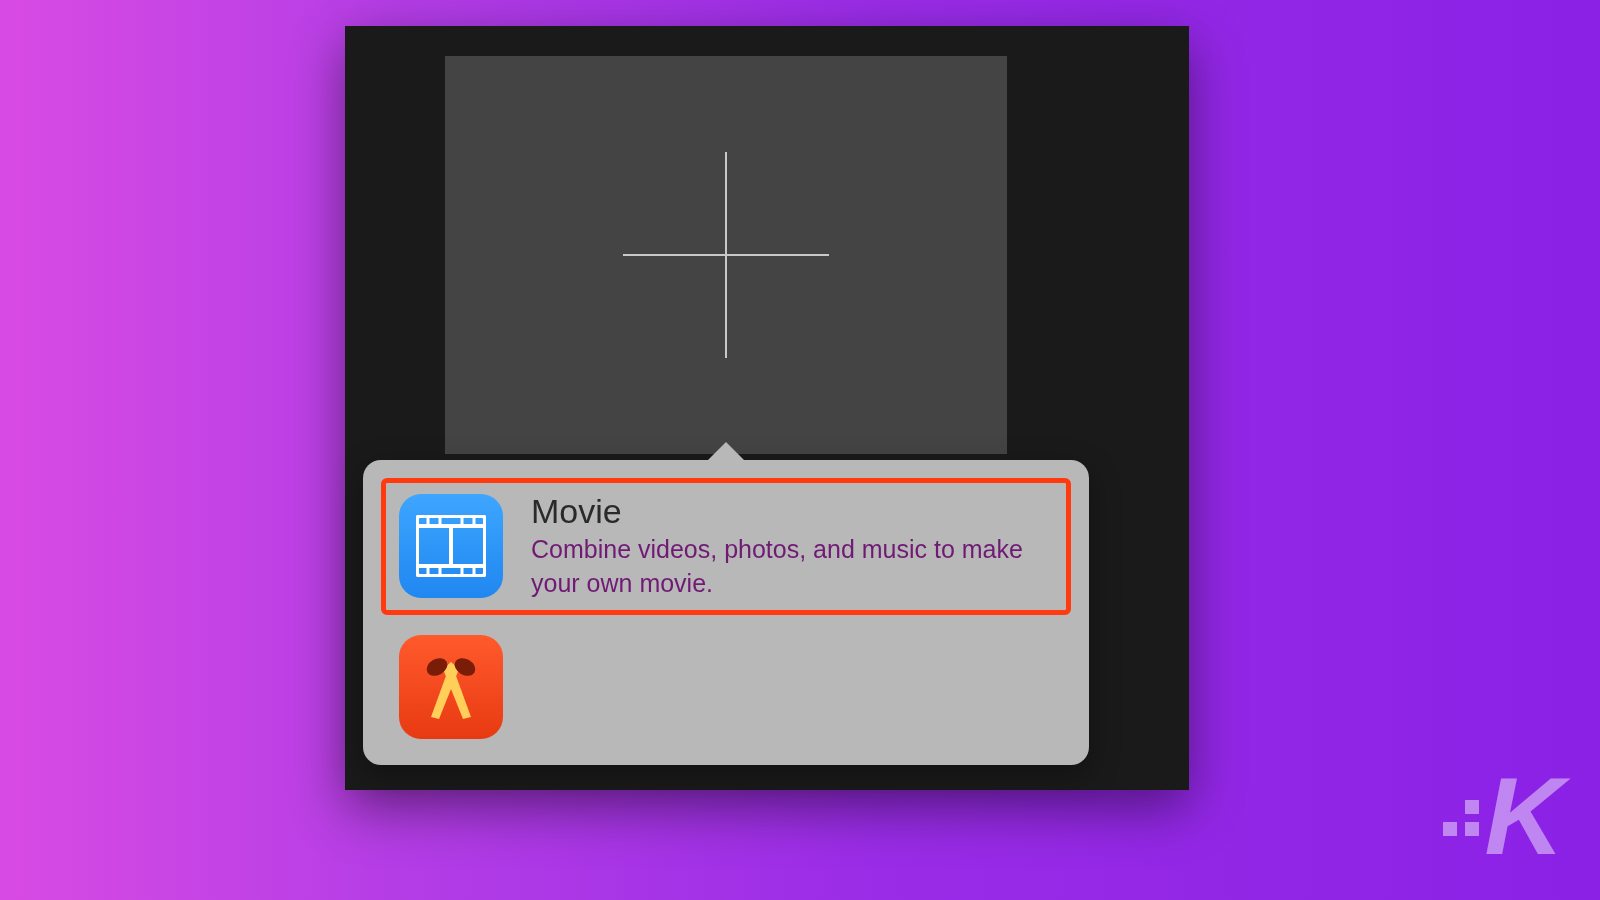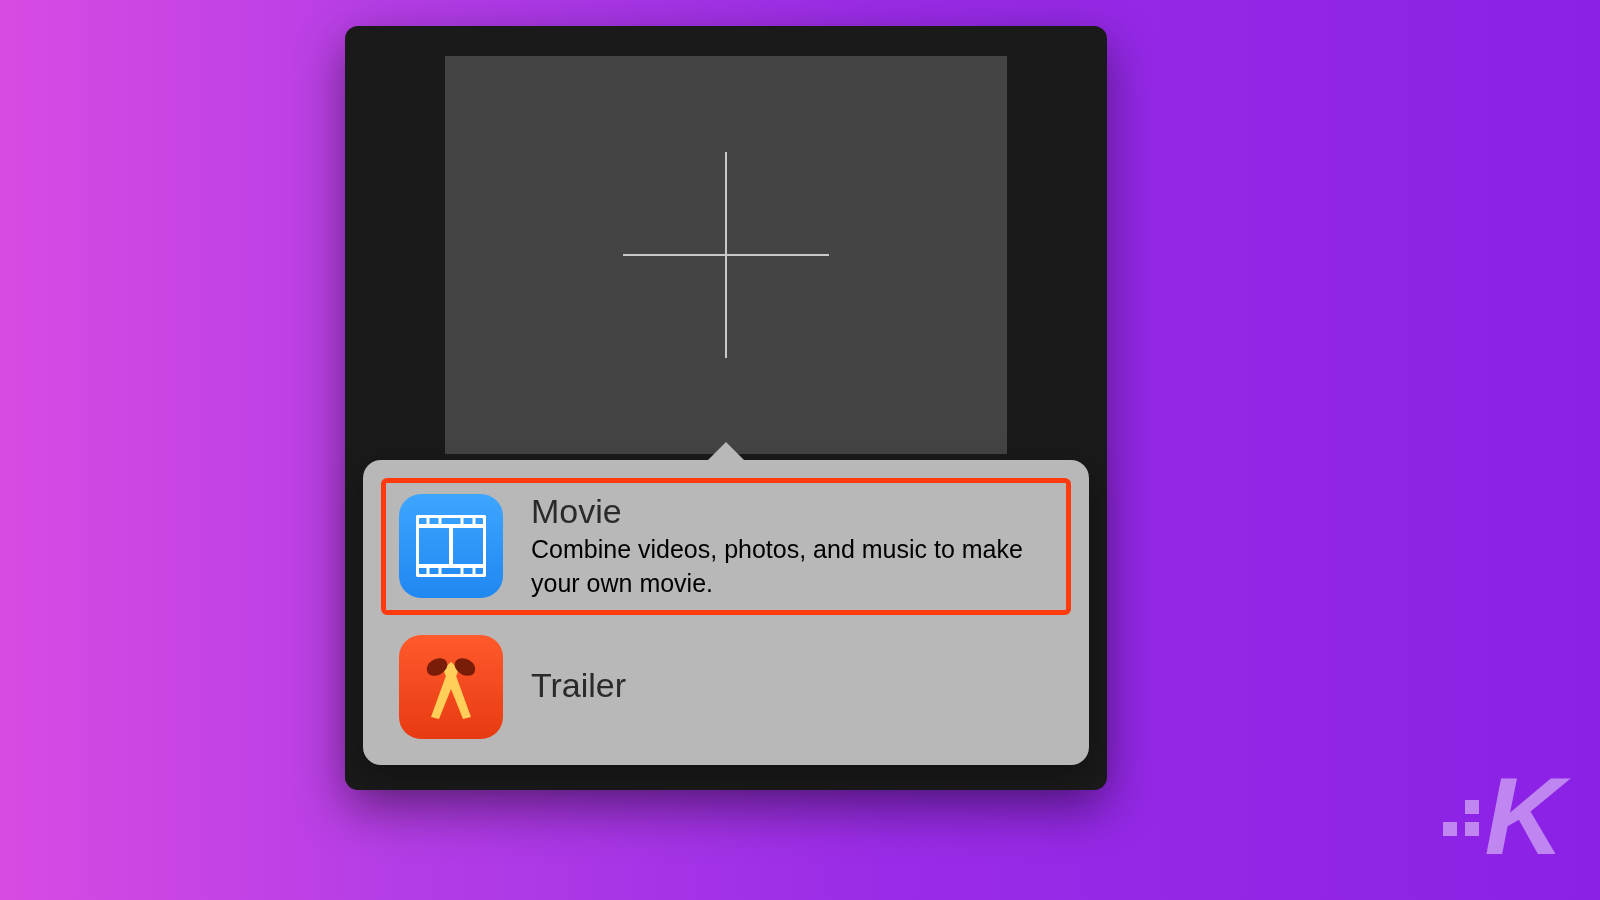--- a/index.html
+++ b/index.html
@@ -7,25 +7,24 @@
   body {
     font-family: -apple-system, "Helvetica Neue", Helvetica, Arial, sans-serif;
     background: linear-gradient(90deg, #d84be3 0%, #b43de6 25%, #9a2ce7 55%, #8a21e5 100%);
     position: relative;
   }
 
   .window {
     position: absolute;
     left: 345px;
     top: 26px;
-    width: 762px;
+    width: 844px;
     height: 764px;
     background: #1a1a1a;
     box-shadow: 0 18px 50px rgba(0,0,0,0.45);
-    border-radius: 13px;
   }
 
   .new-tile {
     position: absolute;
     left: 100px;
     top: 30px;
     width: 562px;
     height: 398px;
     background: #444444;
     cursor: pointer;
@@ -96,21 +95,21 @@
   .option .text { flex: 1; }
   .option .title {
     font-size: 34px;
     color: #2a2a2a;
     font-weight: 400;
     margin-bottom: 2px;
   }
   .option .desc {
     font-size: 25px;
     line-height: 1.35;
-    color: #000000;
+    color: #701a75;
   }
 
   .icon.movie {
     background: linear-gradient(180deg, #3ea6ff 0%, #1f87f0 100%);
   }
   .icon.trailer {
     background: linear-gradient(180deg, #ff5a2c 0%, #e83a12 100%);
   }
 
   .watermark {
@@ -179,21 +178,20 @@
     <div class="option">
       <div class="icon trailer">
         <svg width="80" height="80" viewBox="0 0 80 80">
           <polygon points="20,70 40,15 48,22 28,72" fill="#ffcf5a"></polygon>
           <polygon points="60,70 40,15 32,22 52,72" fill="#ffcf5a"></polygon>
           <ellipse cx="26" cy="20" rx="11" ry="8" transform="rotate(-30 26 20)" fill="#7a1d08"></ellipse>
           <ellipse cx="54" cy="20" rx="11" ry="8" transform="rotate(30 54 20)" fill="#7a1d08"></ellipse>
         </svg>
       </div>
       <div class="text">
-        <div class="title">Trailer</div>
       </div>
     </div>
 
   </div>
 </div>
 
 <div class="watermark">
   <div class="dots">
     <span></span>
       <span></span>

